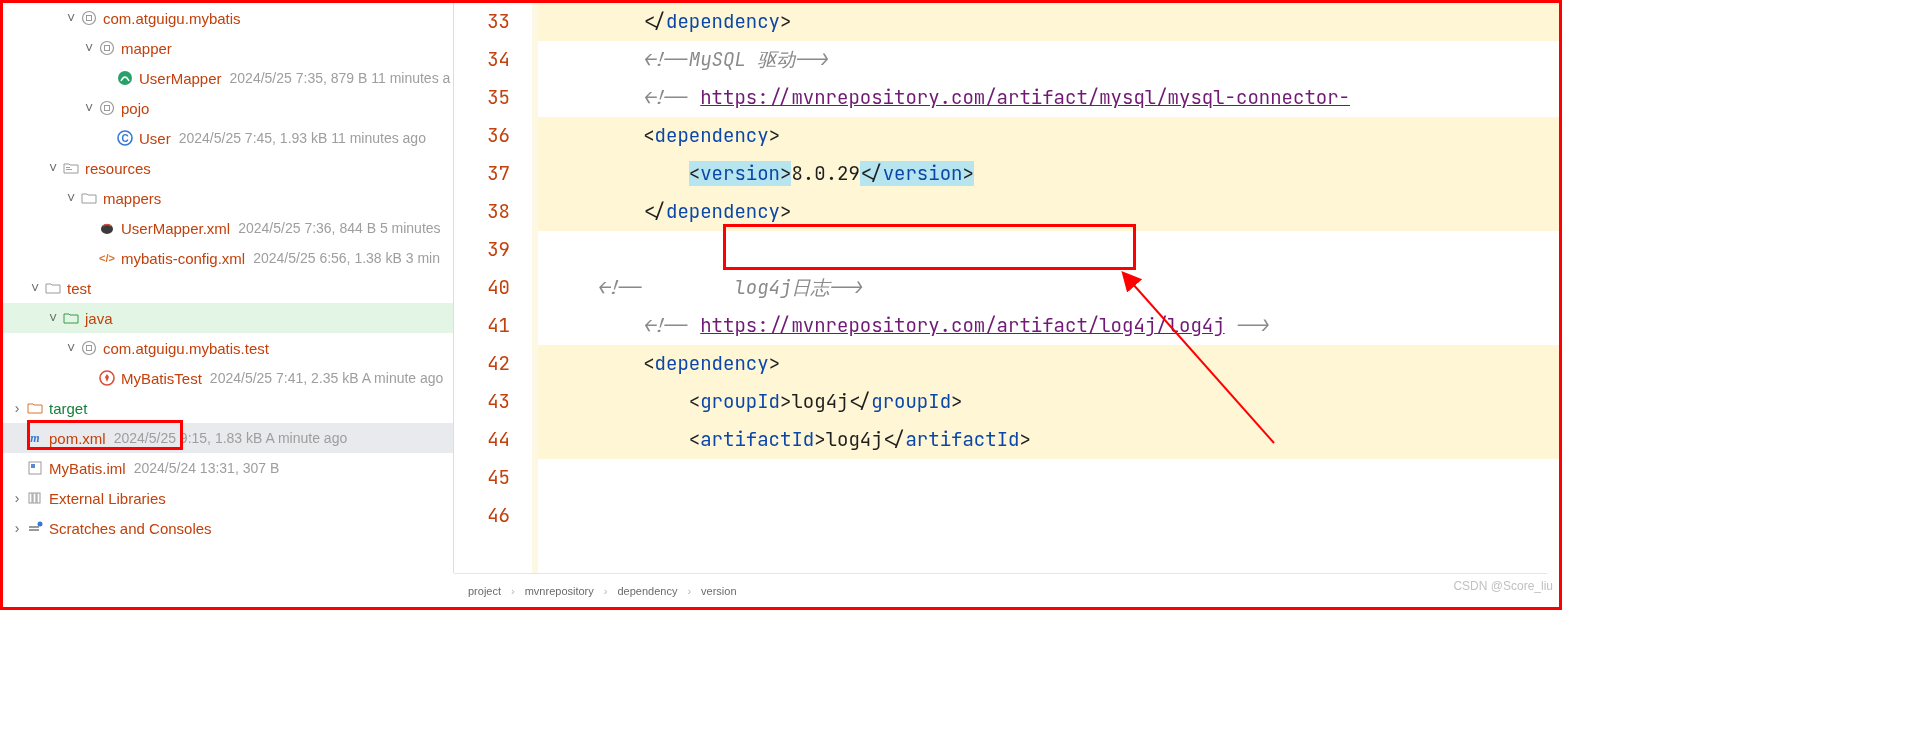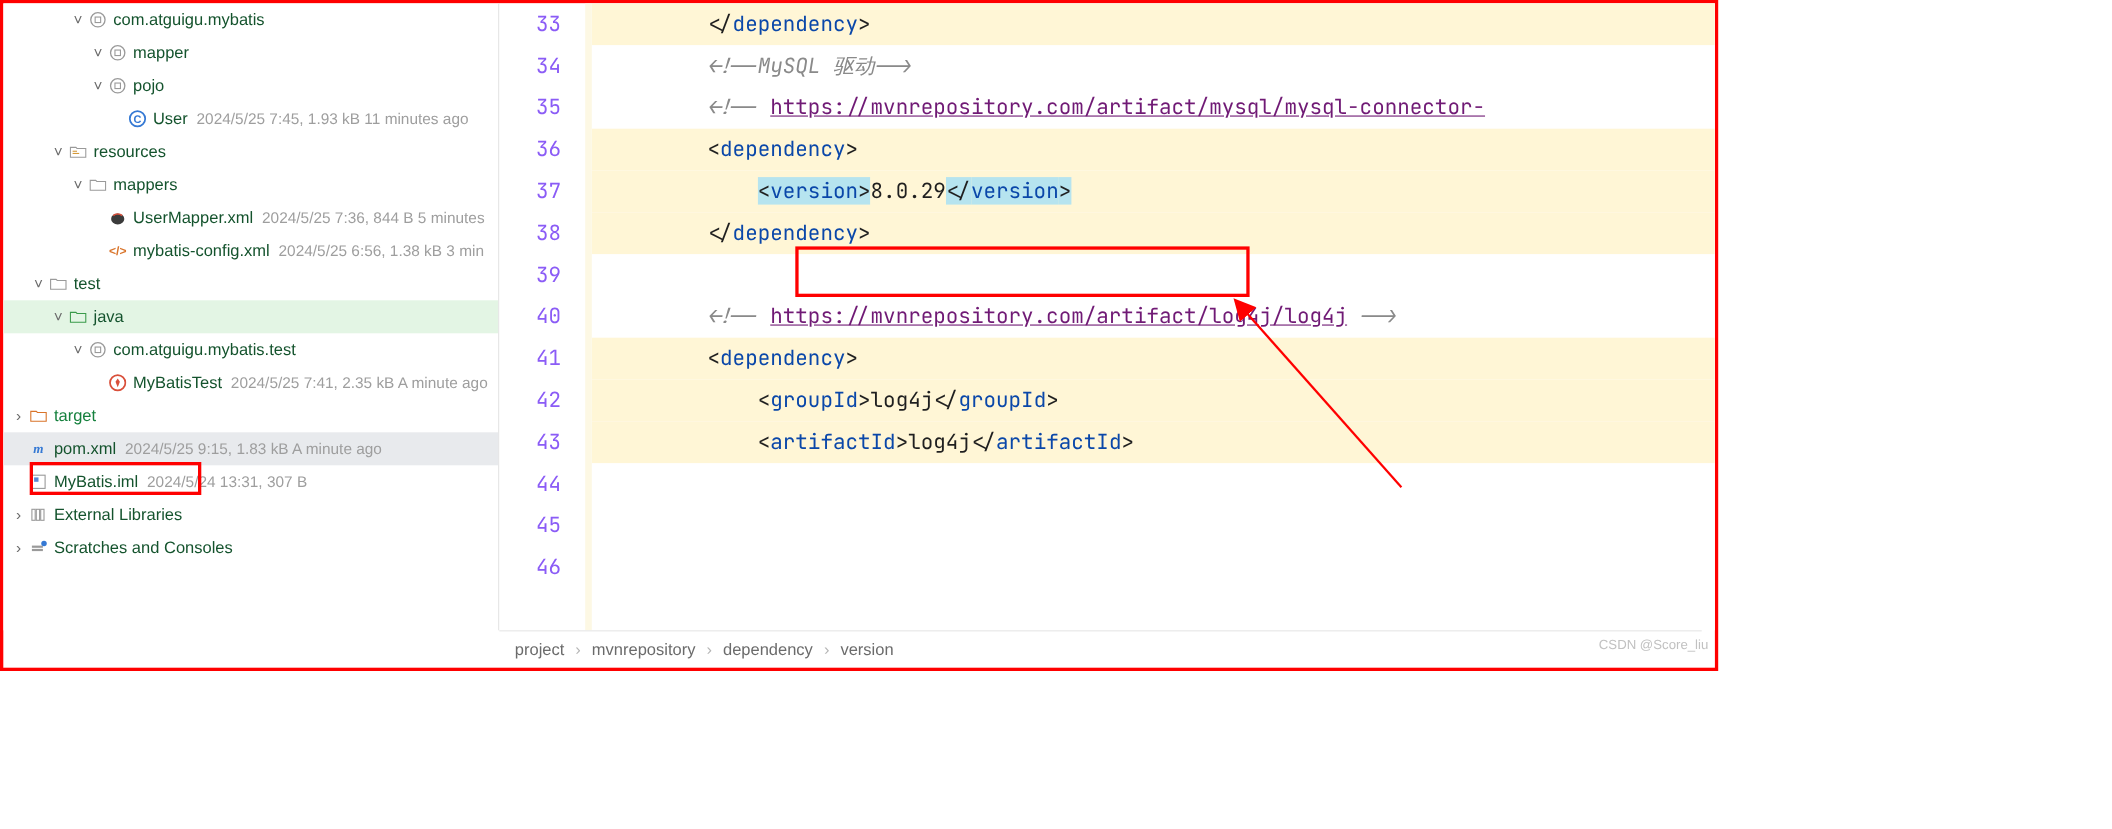--- a/index.html
+++ b/index.html
@@ -6,40 +6,40 @@
   *{box-sizing:border-box;}
   .frame{position:relative;width:1562px;height:610px;border:3px solid #f00;background:#fff;overflow:hidden;}
   
   .sidebar{position:absolute;left:0;top:0;bottom:34px;width:451px;border-right:1px solid #ddd;overflow:hidden;background:#fff;}
   .tree-row{display:flex;align-items:center;height:30px;white-space:nowrap;padding-left:0;}
   .tree-row.selected{background:#e8eaed;}
   .tree-row.green{background:#e3f5e4;}
   .arrow{width:16px;display:inline-flex;justify-content:center;color:#6b6b6b;font-size:14px;cursor:pointer;user-select:none;}
   .icon{width:20px;display:inline-flex;justify-content:center;align-items:center;margin-right:4px;}
   .icon svg{width:16px;height:16px;}
-  .name{color:#14532d;}
+  .name{color:#c2410c;}
   .meta{margin-left:8px;color:#9e9e9e;font-size:14px;}
   .indent0{padding-left:6px}.indent1{padding-left:24px}.indent2{padding-left:42px}.indent3{padding-left:60px}.indent4{padding-left:78px}.indent5{padding-left:96px}
   .red-box{position:absolute;border:3px solid #f00;pointer-events:none;}
   .watermark{position:absolute;right:6px;bottom:14px;font-size:12px;color:#c1c1c1;}
   
   .editor{position:absolute;left:451px;right:0;top:0;bottom:34px;display:flex;font-family:"JetBrains Mono",Consolas,monospace;font-size:19px;background:#fff;}
-  .gutter{width:78px;text-align:right;color:#8b5cf6;padding-top:0;}
+  .gutter{width:78px;text-align:right;color:#c2410c;padding-top:0;}
   .gutter div{height:38px;line-height:38px;padding-right:22px;}
   .strip{width:6px;background:#fdf8e4;}
   .code{flex:1;position:relative;overflow:hidden;}
   .line{height:38px;line-height:38px;white-space:pre;padding-left:14px;}
   .hl{background:#fff6d6;}
   .tok-tag{color:#0a47a9;}
   .tok-txt{color:#1f1f1f;}
   .tok-com{color:#8a8a8a;font-style:italic;}
   .tok-comlink{color:#701a75;text-decoration:underline;}
   .sel{background:#b6e4ef;}
   
-  .crumbs{position:absolute;left:451px;right:12px;bottom:0;height:34px;border-top:1px solid #e5e5e5;display:flex;align-items:center;padding-left:14px;color:#6b6b6b;font-size:15px;}
+  .crumbs{position:absolute;left:451px;right:12px;bottom:0;height:34px;border-top:1px solid #e5e5e5;display:flex;align-items:center;padding-left:14px;color:#6b6b6b;font-size:11px;}
   .crumbs .sep{margin:0 10px;color:#b5b5b5;}
   
   .ann{position:absolute;pointer-events:none;}
 </style>
 </head>
 <body>
 
 <div class="frame">
 
   <div class="sidebar">
@@ -59,20 +59,31 @@
       <span class="arrow">˅</span>
       <span class="icon">
           <svg viewBox="0 0 16 16">
             <circle cx="8" cy="8" r="6.5" fill="none" stroke="#9a9a9a" stroke-width="1.2"></circle>
             <rect x="5.5" y="5.5" width="5" height="5" fill="none" stroke="#9a9a9a"></rect>
           </svg>
         </span>
       <span class="name">mapper</span>
     </div>
 
+    <div class="tree-row indent5">
+      <span class="arrow"></span>
+      <span class="icon">
+          <svg viewBox="0 0 16 16">
+            <circle cx="8" cy="8" r="7" fill="#28a06a"></circle>
+            <path d="M4 11c1-2 2-4 4-4s3 2 4 4" stroke="#fff" fill="none" stroke-width="1.5"></path>
+          </svg>
+        </span>
+      <span class="name">UserMapper</span>
+      <span class="meta">2024/5/25 7:35, 879 B 11 minutes a</span>
+    </div>
 
     <div class="tree-row indent4">
       <span class="arrow">˅</span>
       <span class="icon">
           <svg viewBox="0 0 16 16">
             <circle cx="8" cy="8" r="6.5" fill="none" stroke="#9a9a9a" stroke-width="1.2"></circle>
             <rect x="5.5" y="5.5" width="5" height="5" fill="none" stroke="#9a9a9a"></rect>
           </svg>
         </span>
       <span class="name">pojo</span>
@@ -257,20 +268,21 @@
       </div>
     <div class="strip"></div>
     <div class="code" id="code">
         <div class="line hl">        <span class="tok-txt">&lt;/</span><span class="tok-tag">dependency</span><span class="tok-txt">&gt;</span></div>
         <div class="line">        <span class="tok-com">&lt;!--MySQL 驱动--&gt;</span></div>
         <div class="line">        <span class="tok-com">&lt;!-- </span><span class="tok-comlink">https://mvnrepository.com/artifact/mysql/mysql-connector-</span></div>
         <div class="line hl">        <span class="tok-txt">&lt;</span><span class="tok-tag">dependency</span><span class="tok-txt">&gt;</span></div>
         <div class="line hl">            <span class="tok-txt sel">&lt;</span><span class="tok-tag sel">version</span><span class="tok-txt sel">&gt;</span><span class="tok-txt">8.0.29</span><span class="tok-txt sel">&lt;/</span><span class="tok-tag sel">version</span><span class="tok-txt sel">&gt;</span></div>
         <div class="line hl">        <span class="tok-txt">&lt;/</span><span class="tok-tag">dependency</span><span class="tok-txt">&gt;</span></div>
         <div class="line"></div>
+        <div class="line">    <span class="tok-com">&lt;!--        log4j日志--&gt;</span></div>
         <div class="line">        <span class="tok-com">&lt;!-- </span><span class="tok-comlink">https://mvnrepository.com/artifact/log4j/log4j</span><span class="tok-com"> --&gt;</span></div>
         <div class="line hl">        <span class="tok-txt">&lt;</span><span class="tok-tag">dependency</span><span class="tok-txt">&gt;</span></div>
         <div class="line hl">            <span class="tok-txt">&lt;</span><span class="tok-tag">groupId</span><span class="tok-txt">&gt;</span><span class="tok-txt">log4j</span><span class="tok-txt">&lt;/</span><span class="tok-tag">groupId</span><span class="tok-txt">&gt;</span></div>
         <div class="line hl">            <span class="tok-txt">&lt;</span><span class="tok-tag">artifactId</span><span class="tok-txt">&gt;</span><span class="tok-txt">log4j</span><span class="tok-txt">&lt;/</span><span class="tok-tag">artifactId</span><span class="tok-txt">&gt;</span></div>
       </div>
   </div>
 
   <div class="red-box" style="left:720px;top:221px;width:413px;height:46px"></div>
 
   <svg class="ann" style="left:451px;top:0;width:1111px;height:576px">

